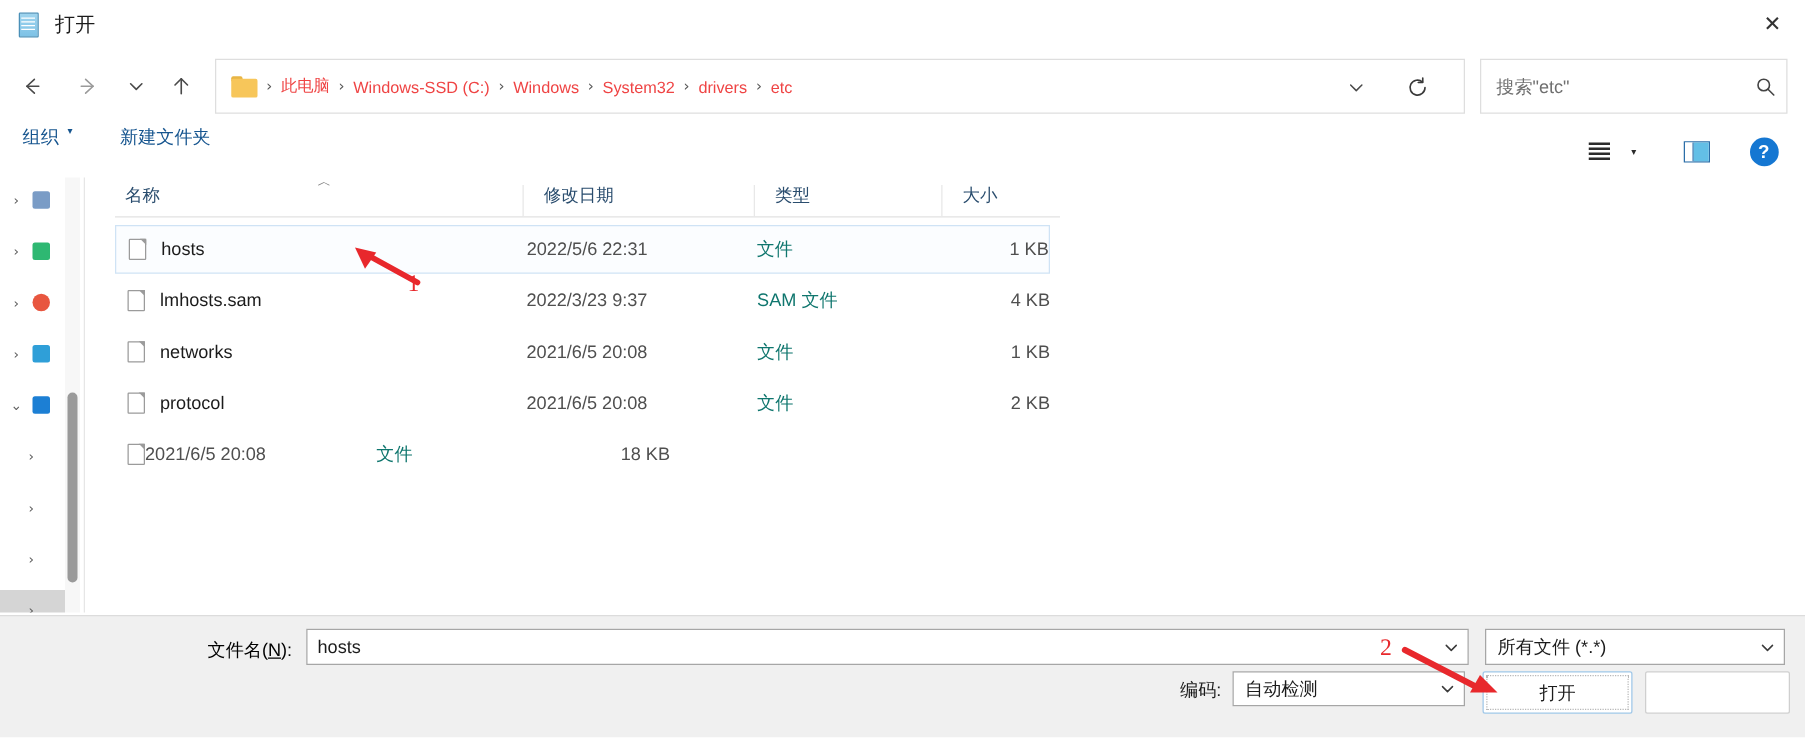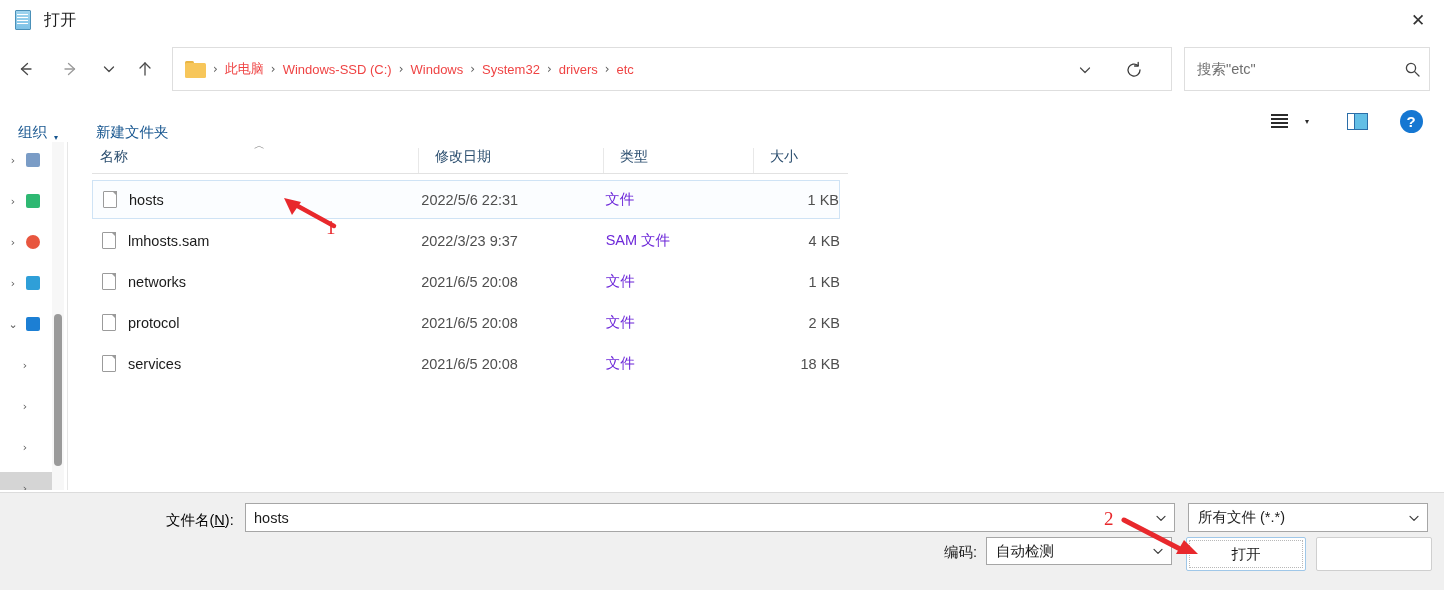--- a/index.html
+++ b/index.html
@@ -100,21 +100,21 @@
   .search-icon {
     width: 34px; display: flex; align-items: center; justify-content: center; color: #444;
   }
 
   
   .cmdbar {
     position: absolute; left: 0; top: 100px; width: 1444px; height: 42px;
     background: #ffffff;
   }
   .cmd-link {
-    position: absolute; top: 0; height: 42px; display: flex; align-items: flex-end;
+    position: absolute; top: 0; height: 42px; display: flex; align-items: flex-start;
     font-size: 14.5px; color: #16558f;
   }
   .cmd-org  { left: 18px; }
   .cmd-org .caret { margin-left: 7px; font-size: 8px; color: #16558f; font-family:"DejaVu Sans",sans-serif; }
   .cmd-new  { left: 96px; }
 
   .cmd-right { position: absolute; right: 0; top: 0; height: 42px; display: flex; align-items: center; }
   .cmd-ico { width: 34px; height: 42px; display: flex; align-items: center; justify-content: center; }
   .view-lines { width: 17px; }
   .view-lines i { display: block; height: 1.6px; background: #2b2b2b; margin: 2.6px 0; }
@@ -192,21 +192,21 @@
   .fileicon .sheet {
     position: absolute; left: 0; top: 0; width: 14px; height: 17px;
     background: #ffffff; border: 1px solid #9b9b9b; border-radius: 1px;
   }
   .fileicon .fold {
     position: absolute; right: 0; top: 0; width: 0; height: 0;
     border-left: 5px solid transparent; border-top: 5px solid #9b9b9b;
   }
   .fname { margin-left: 12px; width: 294px; font-size: 14.5px; color: #1b1b1b; }
   .fdate { width: 185px; font-size: 14.5px; color: #4f4f4f; }
-  .ftype { width: 150px; font-size: 14.5px; color: #6d28d9; }
+  .ftype { width: 150px; font-size: 14.5px; color: #0f766e; }
   .fsize { width: 85px; font-size: 14.5px; color: #4f4f4f; text-align: right; }
 
   
   .bottom {
     position: absolute; left: 0; top: 492px; width: 1444px; height: 98px;
     background: #f0f0f0; border-top: 1px solid #dcdcdc;
   }
   .lbl-filename {
     position: absolute; left: 166px; top: 18px; font-size: 14.5px; color: #000000;
   }
@@ -475,21 +475,20 @@
       <div class="fname">protocol</div>
       <div class="fdate">2021/6/5 20:08</div>
       <div class="ftype">文件</div>
       <div class="fsize">2 KB</div>
     </div>
     <div class="filerow" style="top:202px">
       <div class="fileicon">
           <div class="sheet"></div>
           <div class="fold"></div>
         </div>
-      <div class="fname">services</div>
       <div class="fdate">2021/6/5 20:08</div>
       <div class="ftype">文件</div>
       <div class="fsize">18 KB</div>
     </div>
   </div>
 
   <div class="bottom">
     <div class="lbl-filename">
       <span>文件名(</span><u>N</u><span>):</span>
     </div>

